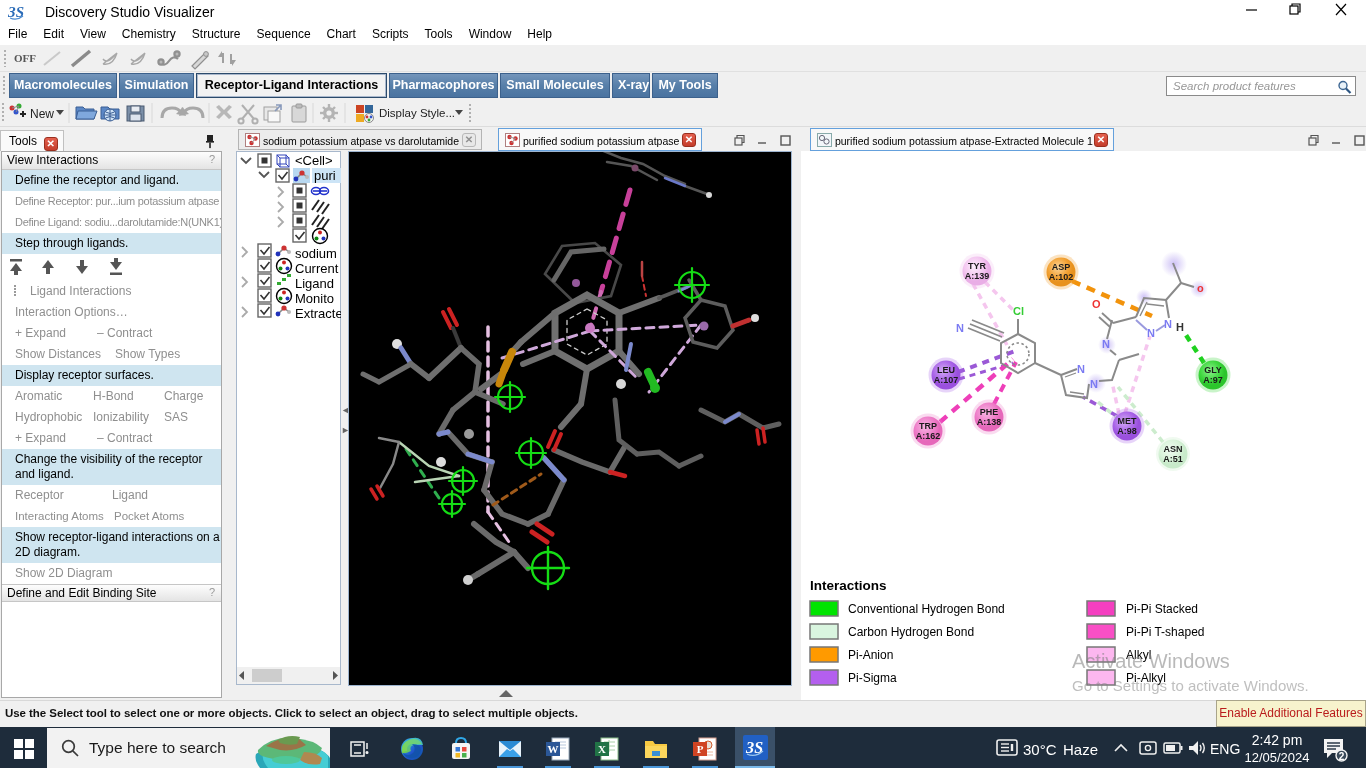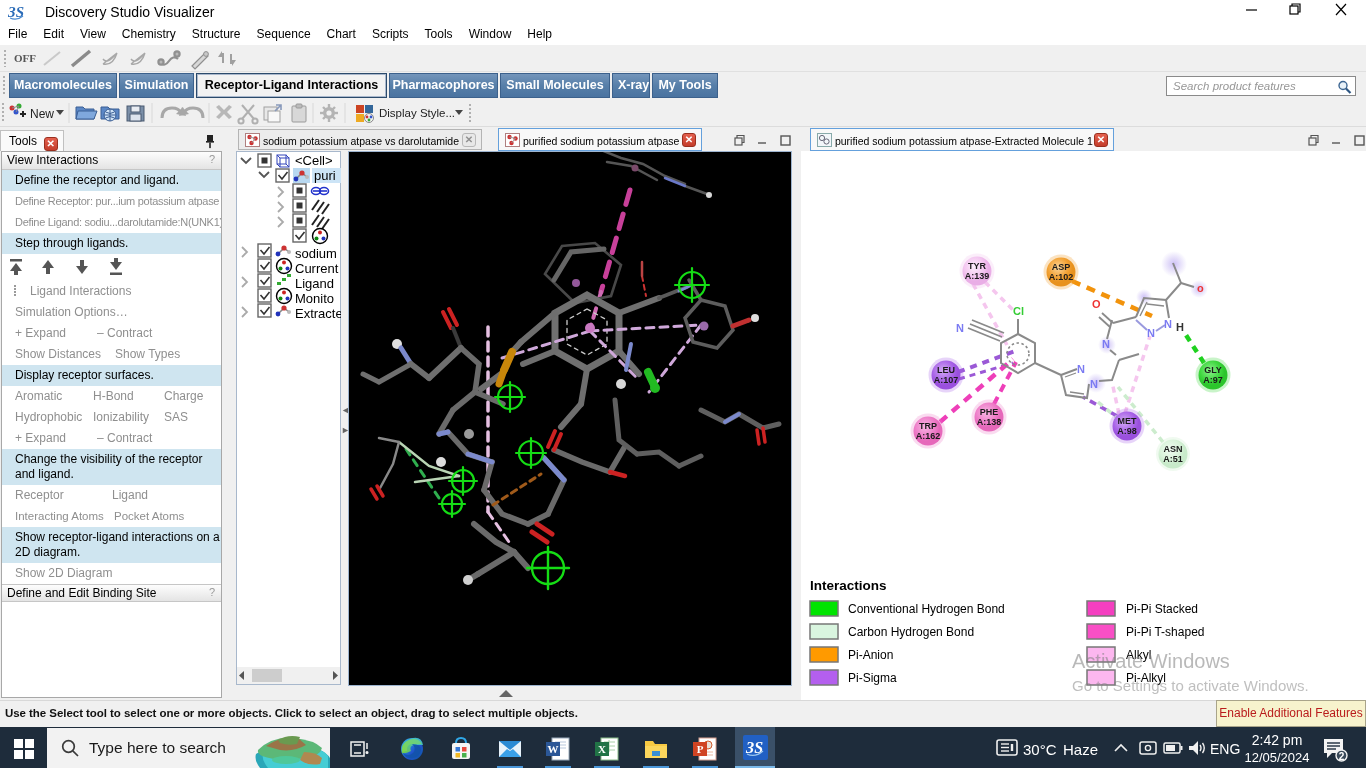--- a/index.html
+++ b/index.html
@@ -230,21 +230,21 @@
           </svg>
       </div>
       <div class="grayrow" style="padding-left:28px;position:relative;"><svg style="position:absolute;left:12px;top:4px" width="8" height="12">
             <g fill="#9a9a9a">
               <rect x="0" y="0" width="2" height="2"></rect>
               <rect x="0" y="3" width="2" height="2"></rect>
               <rect x="0" y="6" width="2" height="2"></rect>
               <rect x="0" y="9" width="2" height="2"></rect>
             </g>
           </svg>Ligand Interactions</div>
-      <div class="grayrow">Simulation Options…</div>
+      <div class="grayrow">Interaction Options…</div>
       <div class="grayrow" style="position:relative;">+ Expand<span class="c2" style="left:95px;">– Contract</span></div>
       <div class="grayrow" style="position:relative;">Show Distances<span class="c2" style="left:113px;">Show Types</span></div>
       <div class="bluerow">Display receptor surfaces.</div>
       <div class="grayrow" style="position:relative;">Aromatic<span class="c2" style="left:91px;">H-Bond</span><span class="c2" style="left:162px;">Charge</span></div>
       <div class="grayrow" style="position:relative;">Hydrophobic<span class="c2" style="left:91px;text-align:right;">Ionizability</span><span class="c2" style="left:162px;">SAS</span></div>
       <div class="grayrow" style="position:relative;">+ Expand<span class="c2" style="left:95px;">– Contract</span></div>
       <div class="bluerow">Change the visibility of the receptor and ligand.</div>
       <div class="grayrow" style="position:relative;">Receptor<span class="c2" style="left:110px;">Ligand</span></div>
       <div class="grayrow" style="position:relative;font-size:11.5px;">Interacting Atoms<span class="c2" style="left:112px;">Pocket Atoms</span></div>
       <div class="bluerow">Show receptor-ligand interactions on a 2D diagram.</div>

